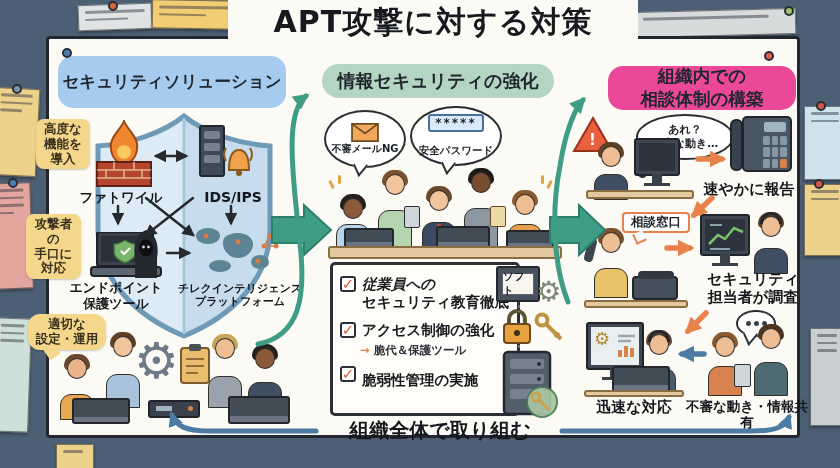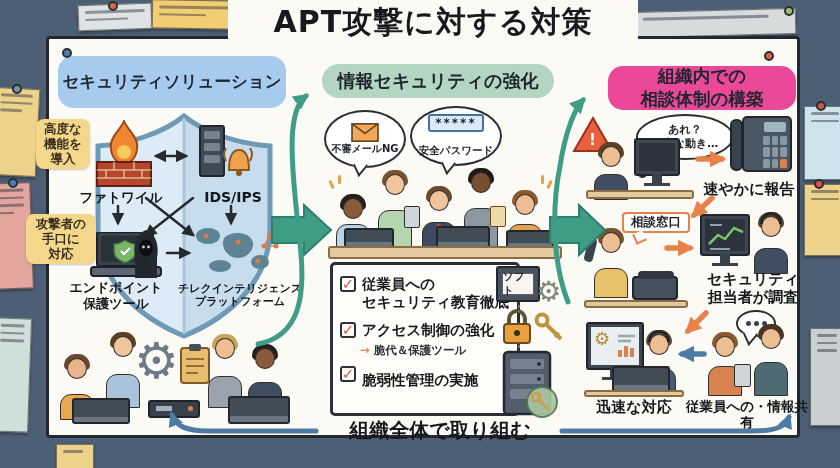--- a/index.html
+++ b/index.html
@@ -166,21 +166,21 @@
 
   <div class="note" style="left:36px;top:119px;width:54px;font-size:12.5px;">
     <span>高度な</span>
       <span>機能を</span>
       <span>導入</span>
   </div>
 
   <div class="lbl" style="left:76px;top:189px;width:90px;font-size:13.5px;">ファトワイル</div>
   <div class="lbl" style="left:198px;top:189px;width:70px;font-size:14px;">IDS/IPS</div>
 
-  <div class="note" style="left:26px;top:214px;width:70px;font-size:12.5px;">
+  <div class="note" style="left:26px;top:214px;width:55px;font-size:12.5px;">
     <span>攻撃者の</span>
       <span>手口に</span>
       <span>対応</span>
   </div>
 
   <svg class="abs" style="left:90px;top:232px;" width="74" height="46" viewBox="0 0 74 46">
     <rect x="7" y="0" width="56" height="34" rx="2" fill="#39424d" stroke="#1d2126" stroke-width="2"></rect>
     <rect x="11" y="4" width="48" height="26" fill="#29313a"></rect>
     <path d="M35,8 C31,11 27,12 24,12 L24,20 C24,26 30,29 35,31 C40,29 46,26 46,20 L46,12 C43,12 39,11 35,8 Z" fill="#79b56a" stroke="#3f6b38" stroke-width="1.5"></path>
     <path d="M31,19 l3,3 l6,-6" fill="none" stroke="#fff" stroke-width="2"></path>
@@ -210,20 +210,25 @@
 
   <div class="lbl" style="left:64px;top:280px;width:104px;font-size:13px;">
     <span>エンドポイント</span>
       <span>保護ツール</span>
   </div>
   <div class="lbl" style="left:166px;top:282px;width:148px;font-size:11px;">
     <span>チレクインテリジェンス</span>
       <span>プラットフォーム</span>
   </div>
 
+  <div class="note" style="left:28px;top:314px;width:78px;font-size:12.5px;border-radius:12px;">
+    <span>適切な</span>
+      <span>設定・運用</span>
+    <div style="position:absolute;left:18px;bottom:-8px;width:12px;height:12px;background:#f5d78c;transform:rotate(55deg);"></div>
+  </div>
 
   <div class="person" style="left:58px;top:352px;height:68px;--skin:#e9b38c;--hair:#6b4630;--shirt:#e9a84f;">
       <div class="hair"></div>
       <div class="head"></div>
       <div class="torso"></div>
     </div>
   <div class="person" style="left:104px;top:330px;height:78px;--skin:#f0c49c;--hair:#5d4026;--shirt:#a9c3dd;">
       <div class="hair"></div>
       <div class="head"></div>
       <div class="torso" style="height:34px;"></div>
@@ -307,21 +312,21 @@
   <div class="laptop" style="left:436px;top:226px;width:54px;height:22px;"></div>
   <div class="laptop" style="left:506px;top:230px;width:48px;height:19px;"></div>
   <div class="desk" style="left:328px;top:246px;width:234px;height:13px;"></div>
 
   <div class="chk-box"></div>
   <div class="chk-row" style="left:340px;top:276px;width:172px;">
     <div class="chk-sq">
         <span>✓</span>
       </div>
     <div class="chk-tx">
-        <span style="display:block;">従業員への</span>
+        <span style="display:block;font-style:italic;">従業員への</span>
         <span style="display:block;">セキュリティ教育徹底</span>
       </div>
   </div>
   <div class="chk-row" style="left:340px;top:322px;width:172px;">
     <div class="chk-sq">
         <span>✓</span>
       </div>
     <div class="chk-tx">
         <span style="display:block;">アクセス制御の強化</span>
       </div>
@@ -483,21 +488,21 @@
       <div class="hair"></div>
       <div class="head"></div>
       <div class="torso" style="height:30px;"></div>
     </div>
   <div class="abs" style="left:734px;top:364px;width:15px;height:21px;background:#cfd6da;border:1.5px solid #2b2f33;border-radius:2px;"></div>
   <div class="person" style="left:752px;top:322px;height:74px;--skin:#edbd94;--hair:#4a3620;--shirt:#4e6b74;">
       <div class="hair"></div>
       <div class="head"></div>
       <div class="torso" style="height:34px;"></div>
     </div>
-  <div class="lbl" style="left:684px;top:398px;width:126px;font-size:13.5px;">従業員への・情報共有</div>
+  <div class="lbl" style="left:684px;top:398px;width:126px;font-size:13.5px;">不審な動き・情報共有</div>
 
   <div class="lbl" style="left:320px;top:418px;width:240px;font-size:20px;">組織全体で取り組む</div>
 
   <svg class="arrow-layer" width="840" height="468" viewBox="0 0 840 468">
     <defs>
       <marker id="mD" markerWidth="5" markerHeight="5" refX="4" refY="2.5" orient="auto-start-reverse">
           <path d="M0,0L5,2.5L0,5Z" fill="#26292e"></path>
         </marker>
       <marker id="mO" markerWidth="3" markerHeight="3" refX="2.2" refY="1.5" orient="auto">
           <path d="M0,0L3,1.5L0,3Z" fill="#e8824b"></path>

